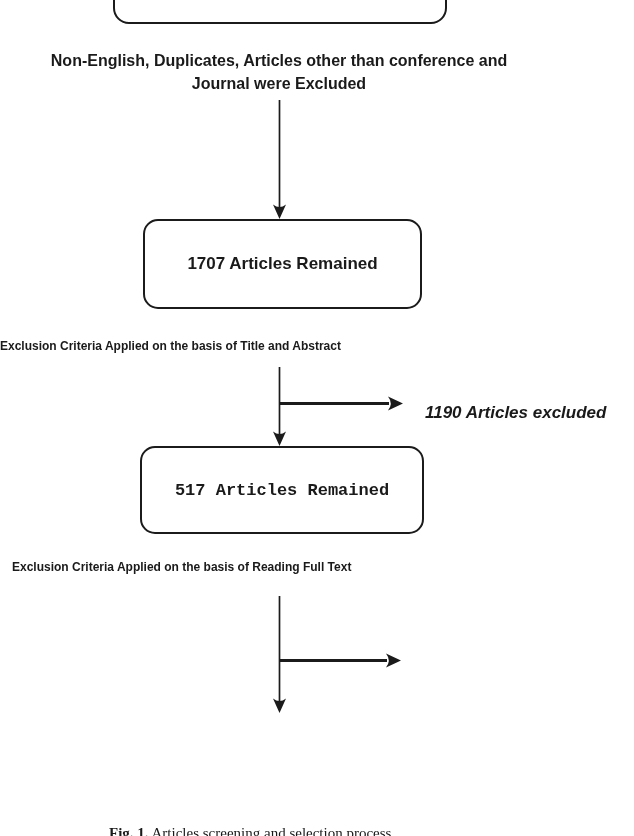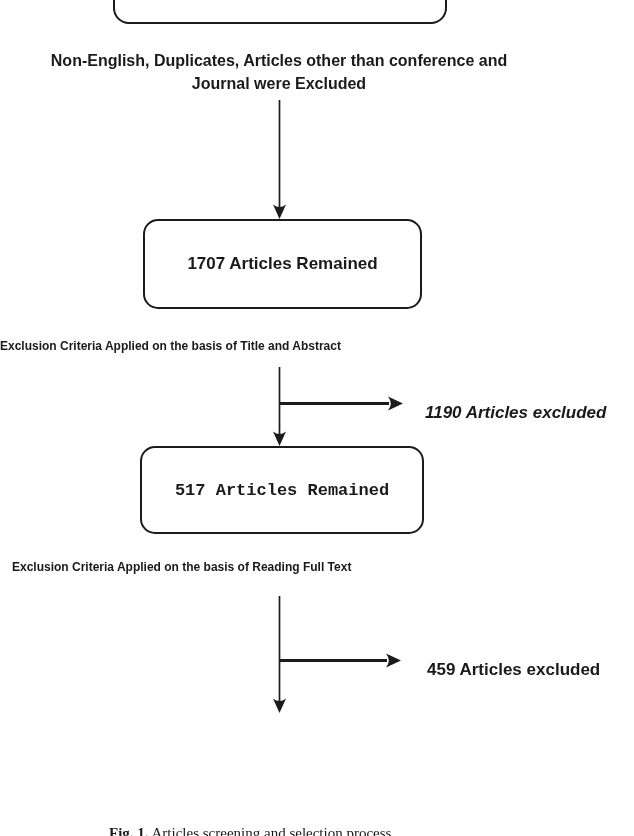--- a/index.html
+++ b/index.html
@@ -97,21 +97,20 @@
   <div class="criteria c1">Exclusion Criteria Applied on the basis of Title and Abstract</div>
 
   <div class="excluded e1">1190 Articles excluded</div>
 
   <div class="node" style="left:140px;top:446px;width:280px;height:84px;font-family:Liberation Mono, monospace;">
     <span>517 Articles Remained</span>
   </div>
 
   <div class="criteria c2">Exclusion Criteria Applied on the basis of Reading Full Text</div>
 
-  <div class="excluded e2">459 Articles excluded</div>
 
 
   <div class="caption">
     <span class="fig">Fig. 1.</span>
     <span>Articles screening and selection process</span>
   </div>
 
 </div>
 
 </body></html>

